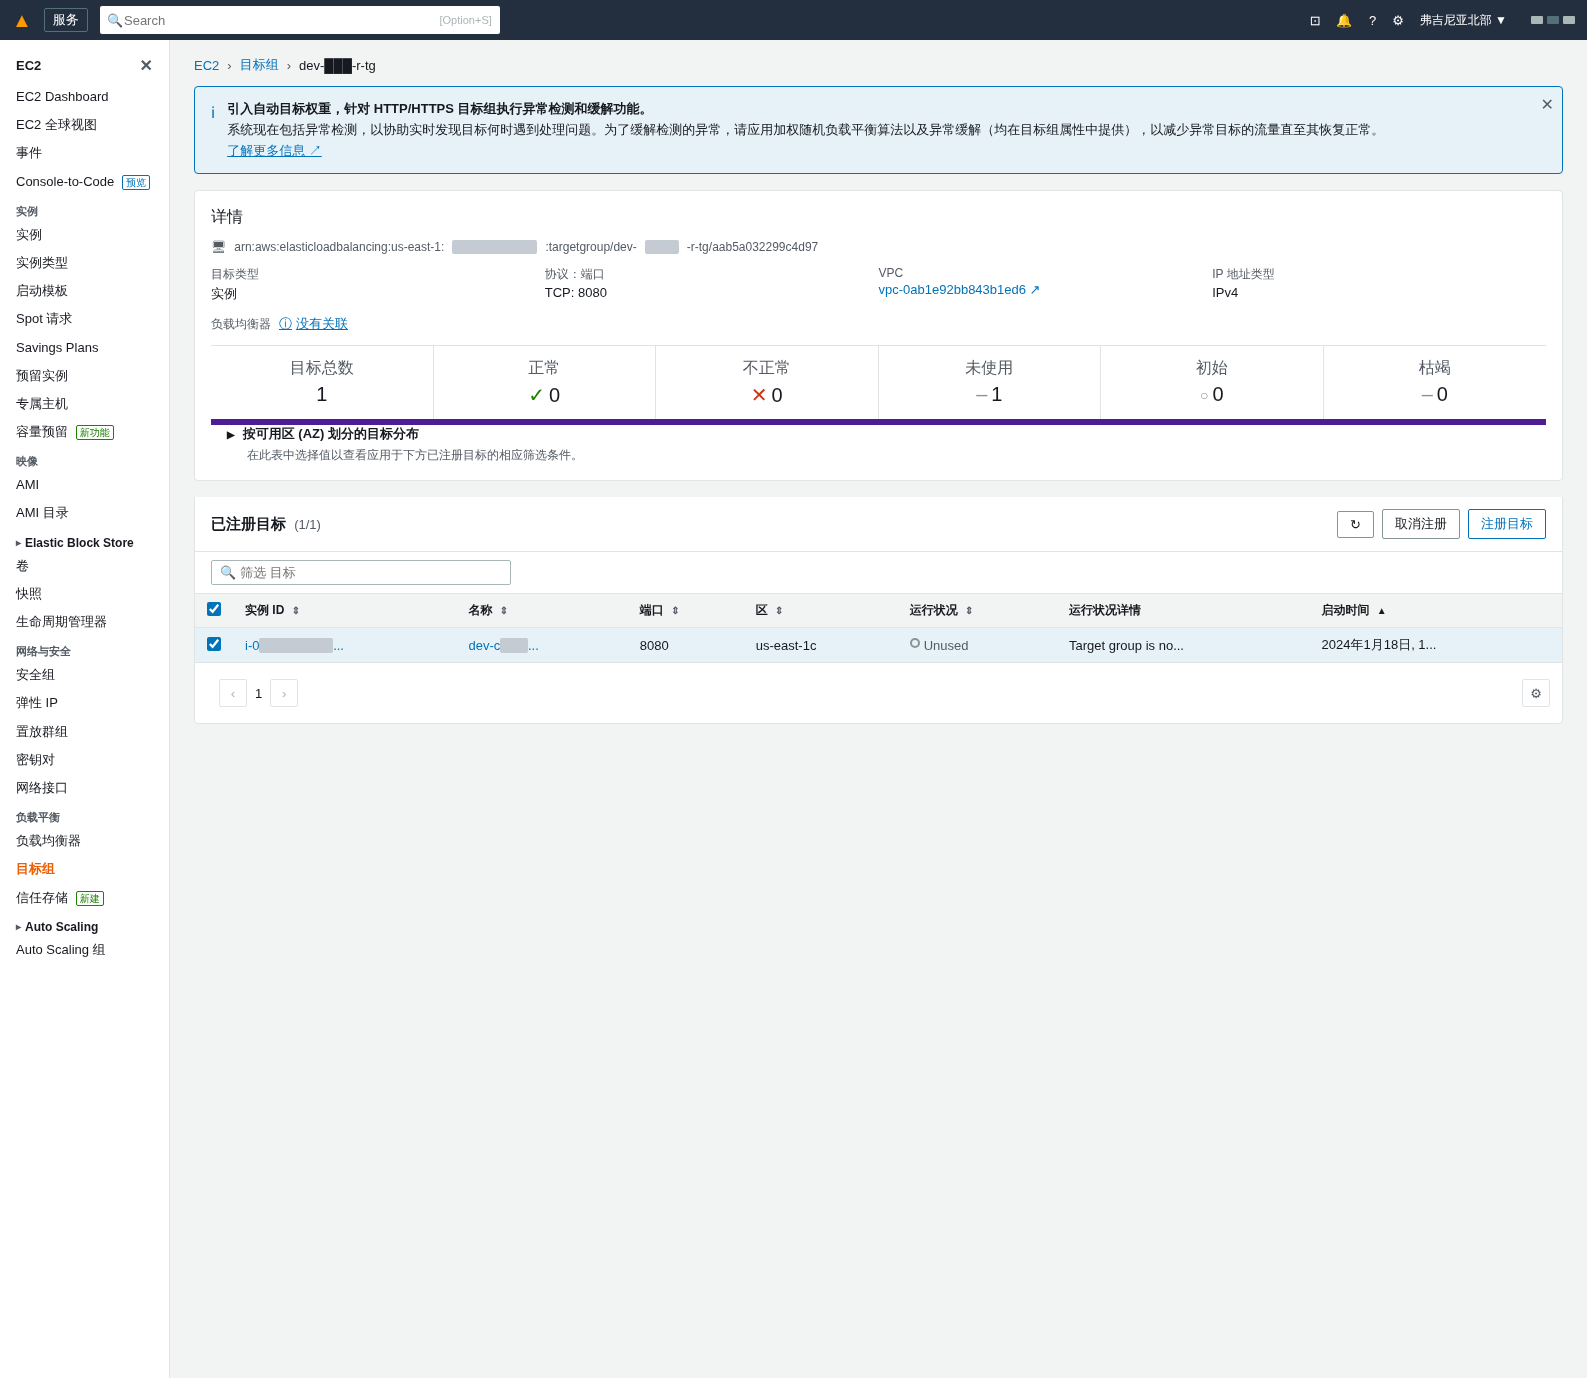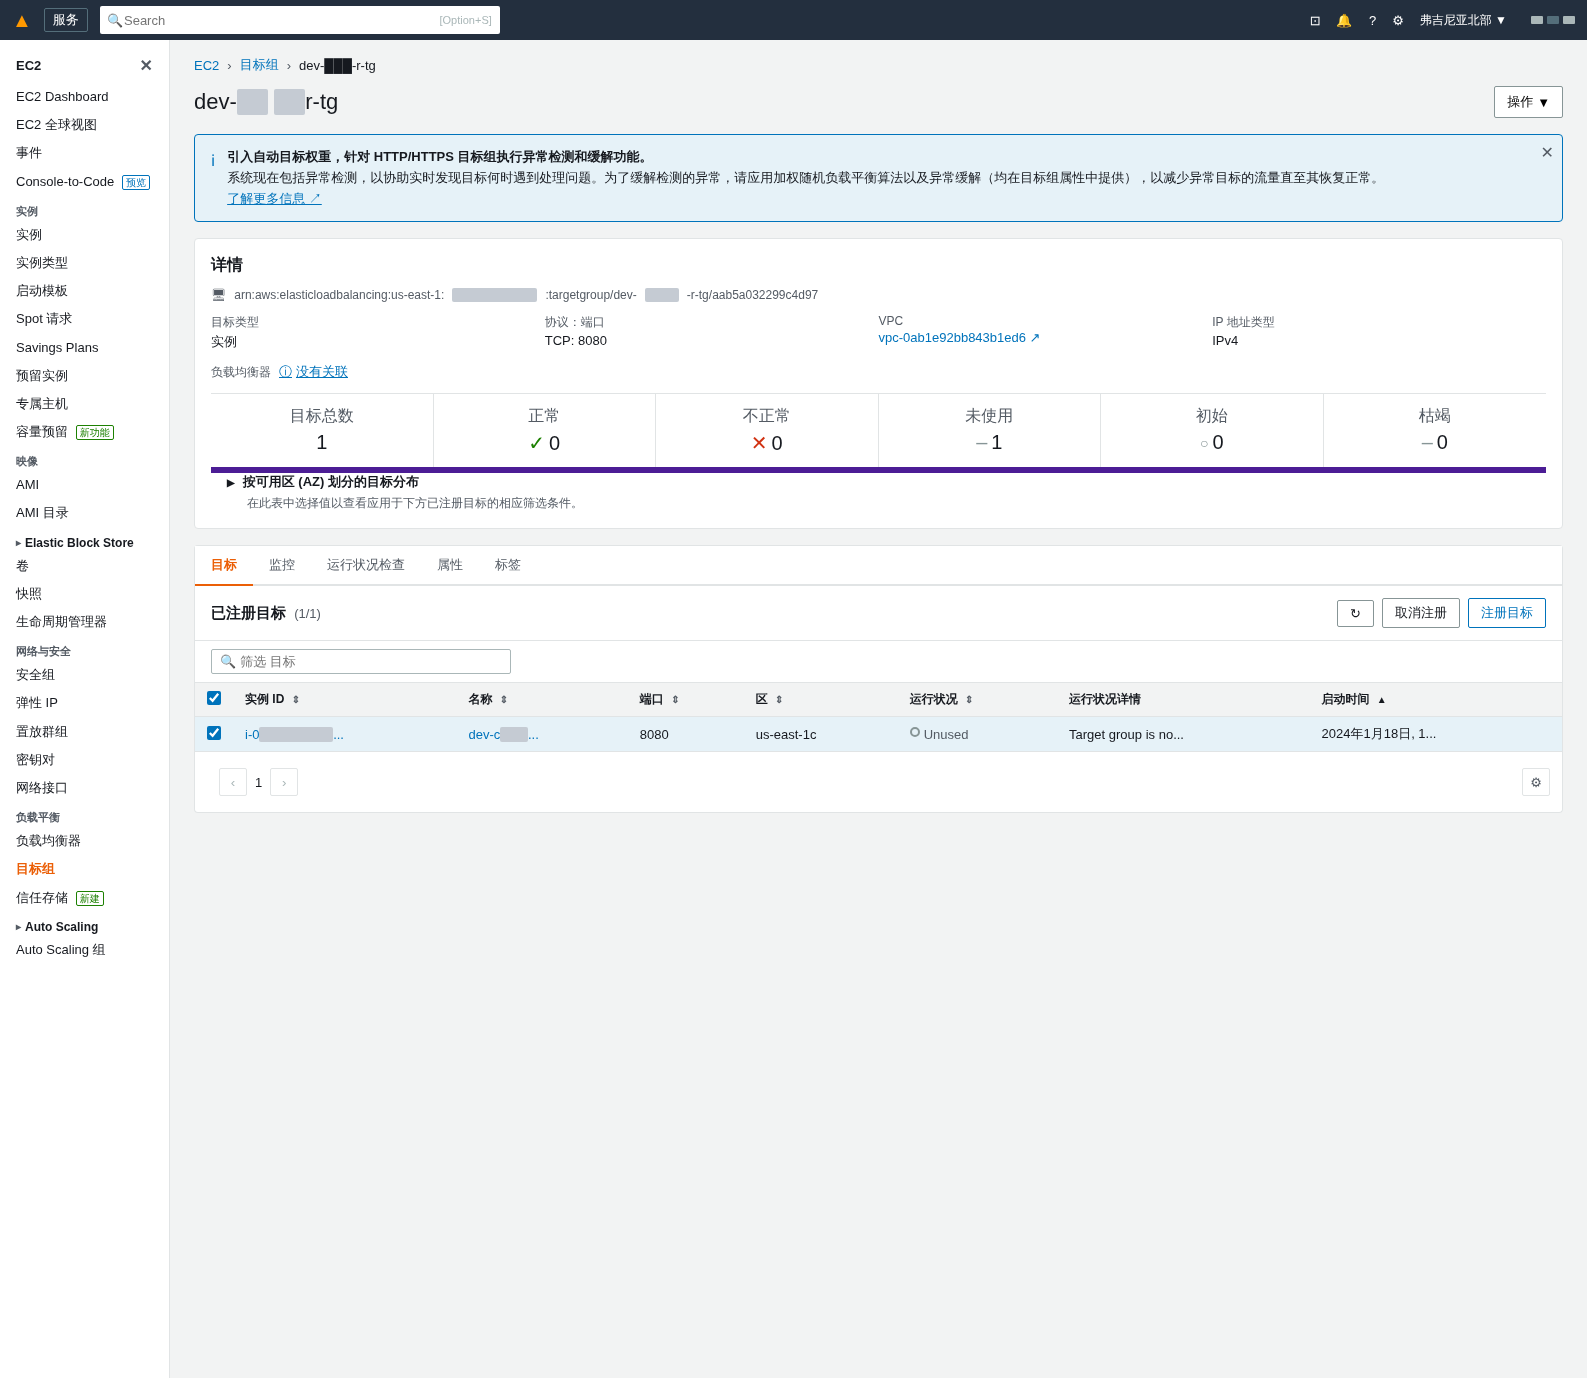--- a/index.html
+++ b/index.html
@@ -64,21 +64,21 @@
       padding: 12px 16px; margin-bottom: 16px; display: flex; align-items: flex-start; gap: 12px; position: relative;
     }
     .alert-icon { color: #0073bb; font-size: 16px; margin-top: 2px; flex-shrink: 0; }
     .alert-content { flex: 1; font-size: 13px; line-height: 1.6; }
     .alert-title { font-weight: bold; color: #16191f; }
     .alert-close { position: absolute; top: 8px; right: 8px; cursor: pointer; color: #545b64; font-size: 16px; }
     .alert-link { color: #0073bb; text-decoration: underline; cursor: pointer; margin-top: 16px; }
 
     
     .card { background: #fff; border: 1px solid #e1e4e5; border-radius: 4px; margin-bottom: 16px; padding: 16px; }
-    .card-title { font-size: 16px; font-weight: bold; margin-bottom: 12px; color: #16191f; }
+    .card-title { font-size: 16px; font-weight: normal; margin-bottom: 12px; color: #16191f; }
 
     
     .detail-arn { font-size: 12px; color: #545b64; margin-bottom: 12px; display: flex; align-items: center; gap: 8px; }
     .detail-grid { display: grid; grid-template-columns: repeat(4, 1fr); }
     .detail-item label { font-size: 12px; color: #545b64; display: block; margin-bottom: 2px; }
     .detail-item .value { font-size: 13px; color: #16191f; }
     .detail-item .value a { color: #0073bb; text-decoration: none; }
 
     
     .lb-row { margin-top: 12px; display: flex; align-items: center; gap: 8px; }
@@ -222,29 +222,20 @@
   <main class="main">
 
     <div class="breadcrumb">
       <a style="color:#0073bb;text-decoration:none;">EC2</a>
       <span class="breadcrumb-sep">›</span>
       <a style="color:#0073bb;text-decoration:none;">目标组</a>
       <span class="breadcrumb-sep">›</span>
       <span class="breadcrumb-current">dev-███-r-tg</span>
     </div>
 
-    <div class="page-header">
-      <h1 class="page-title">
-        dev-<span class="redact">██</span> <span class="redact">██</span>r-tg
-      </h1>
-      <button class="action-btn">
-        <span>操作</span>
-        <span>▼</span>
-      </button>
-    </div>
 
     <div class="alert-banner">
       <span class="alert-icon">ℹ</span>
       <div class="alert-content">
         <div class="alert-title">引入自动目标权重，针对 HTTP/HTTPS 目标组执行异常检测和缓解功能。</div>
         <div>系统现在包括异常检测，以协助实时发现目标何时遇到处理问题。为了缓解检测的异常，请应用加权随机负载平衡算法以及异常缓解（均在目标组属性中提供），以减少异常目标的流量直至其恢复正常。</div>
         <span class="alert-link">了解更多信息 ↗</span>
       </div>
       <span class="alert-close">✕</span>
     </div>
@@ -324,29 +315,20 @@
             0
           </div>
         </div>
       </div>
       <div class="az-section">
         <div class="az-toggle">按可用区 (AZ) 划分的目标分布</div>
         <div class="az-desc">在此表中选择值以查看应用于下方已注册目标的相应筛选条件。</div>
       </div>
     </div>
 
-    <div style="background:#fff;border-radius:4px 4px 0 0;border:1px solid #e1e4e5;border-bottom:none;">
-      <div class="tabs">
-        <div class="tab active">目标</div>
-        <div class="tab">监控</div>
-        <div class="tab">运行状况检查</div>
-        <div class="tab">属性</div>
-        <div class="tab">标签</div>
-      </div>
-    </div>
 
     <div class="table-section" style="border-top:none;border-radius:0 0 4px 4px;">
       <div class="table-header">
         <div class="table-title">
           <span>已注册目标</span>
           <span style="font-weight:normal;color:#545b64;font-size:13px;margin-left:4px;">(1/1)</span>
         </div>
         <div class="table-actions">
           <button class="btn btn-secondary">↻</button>
           <button class="btn btn-secondary">取消注册</button>

